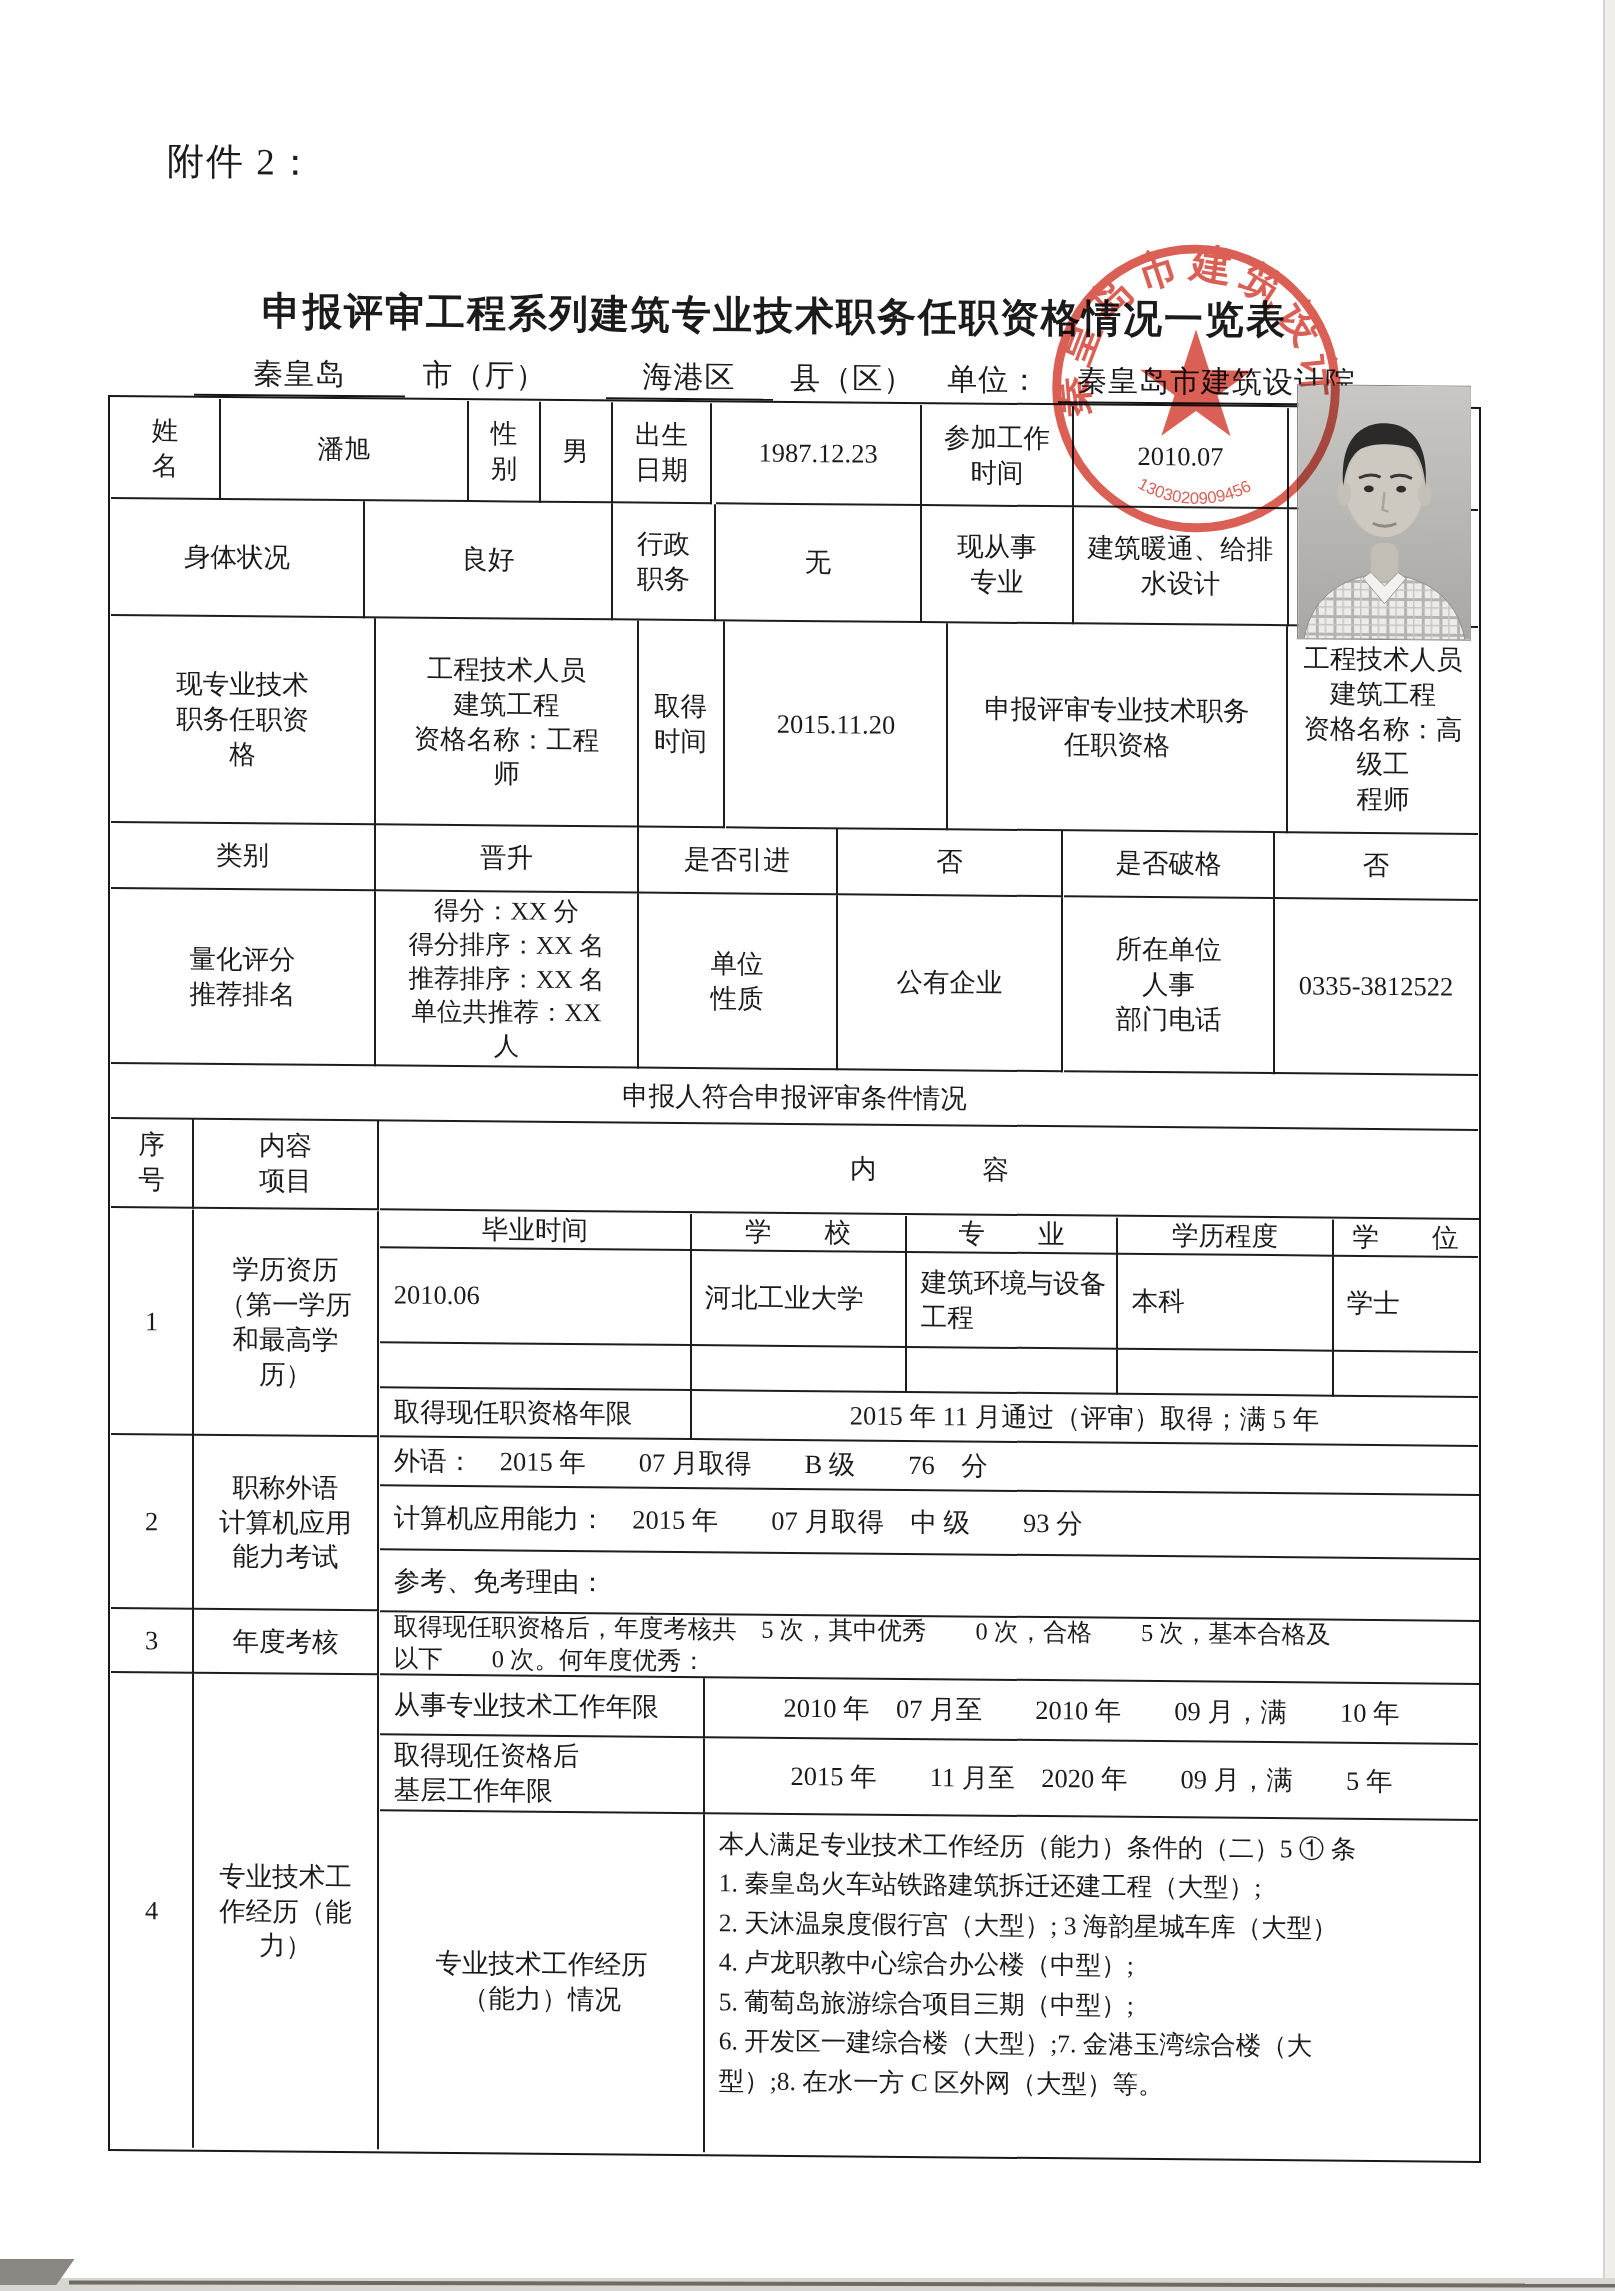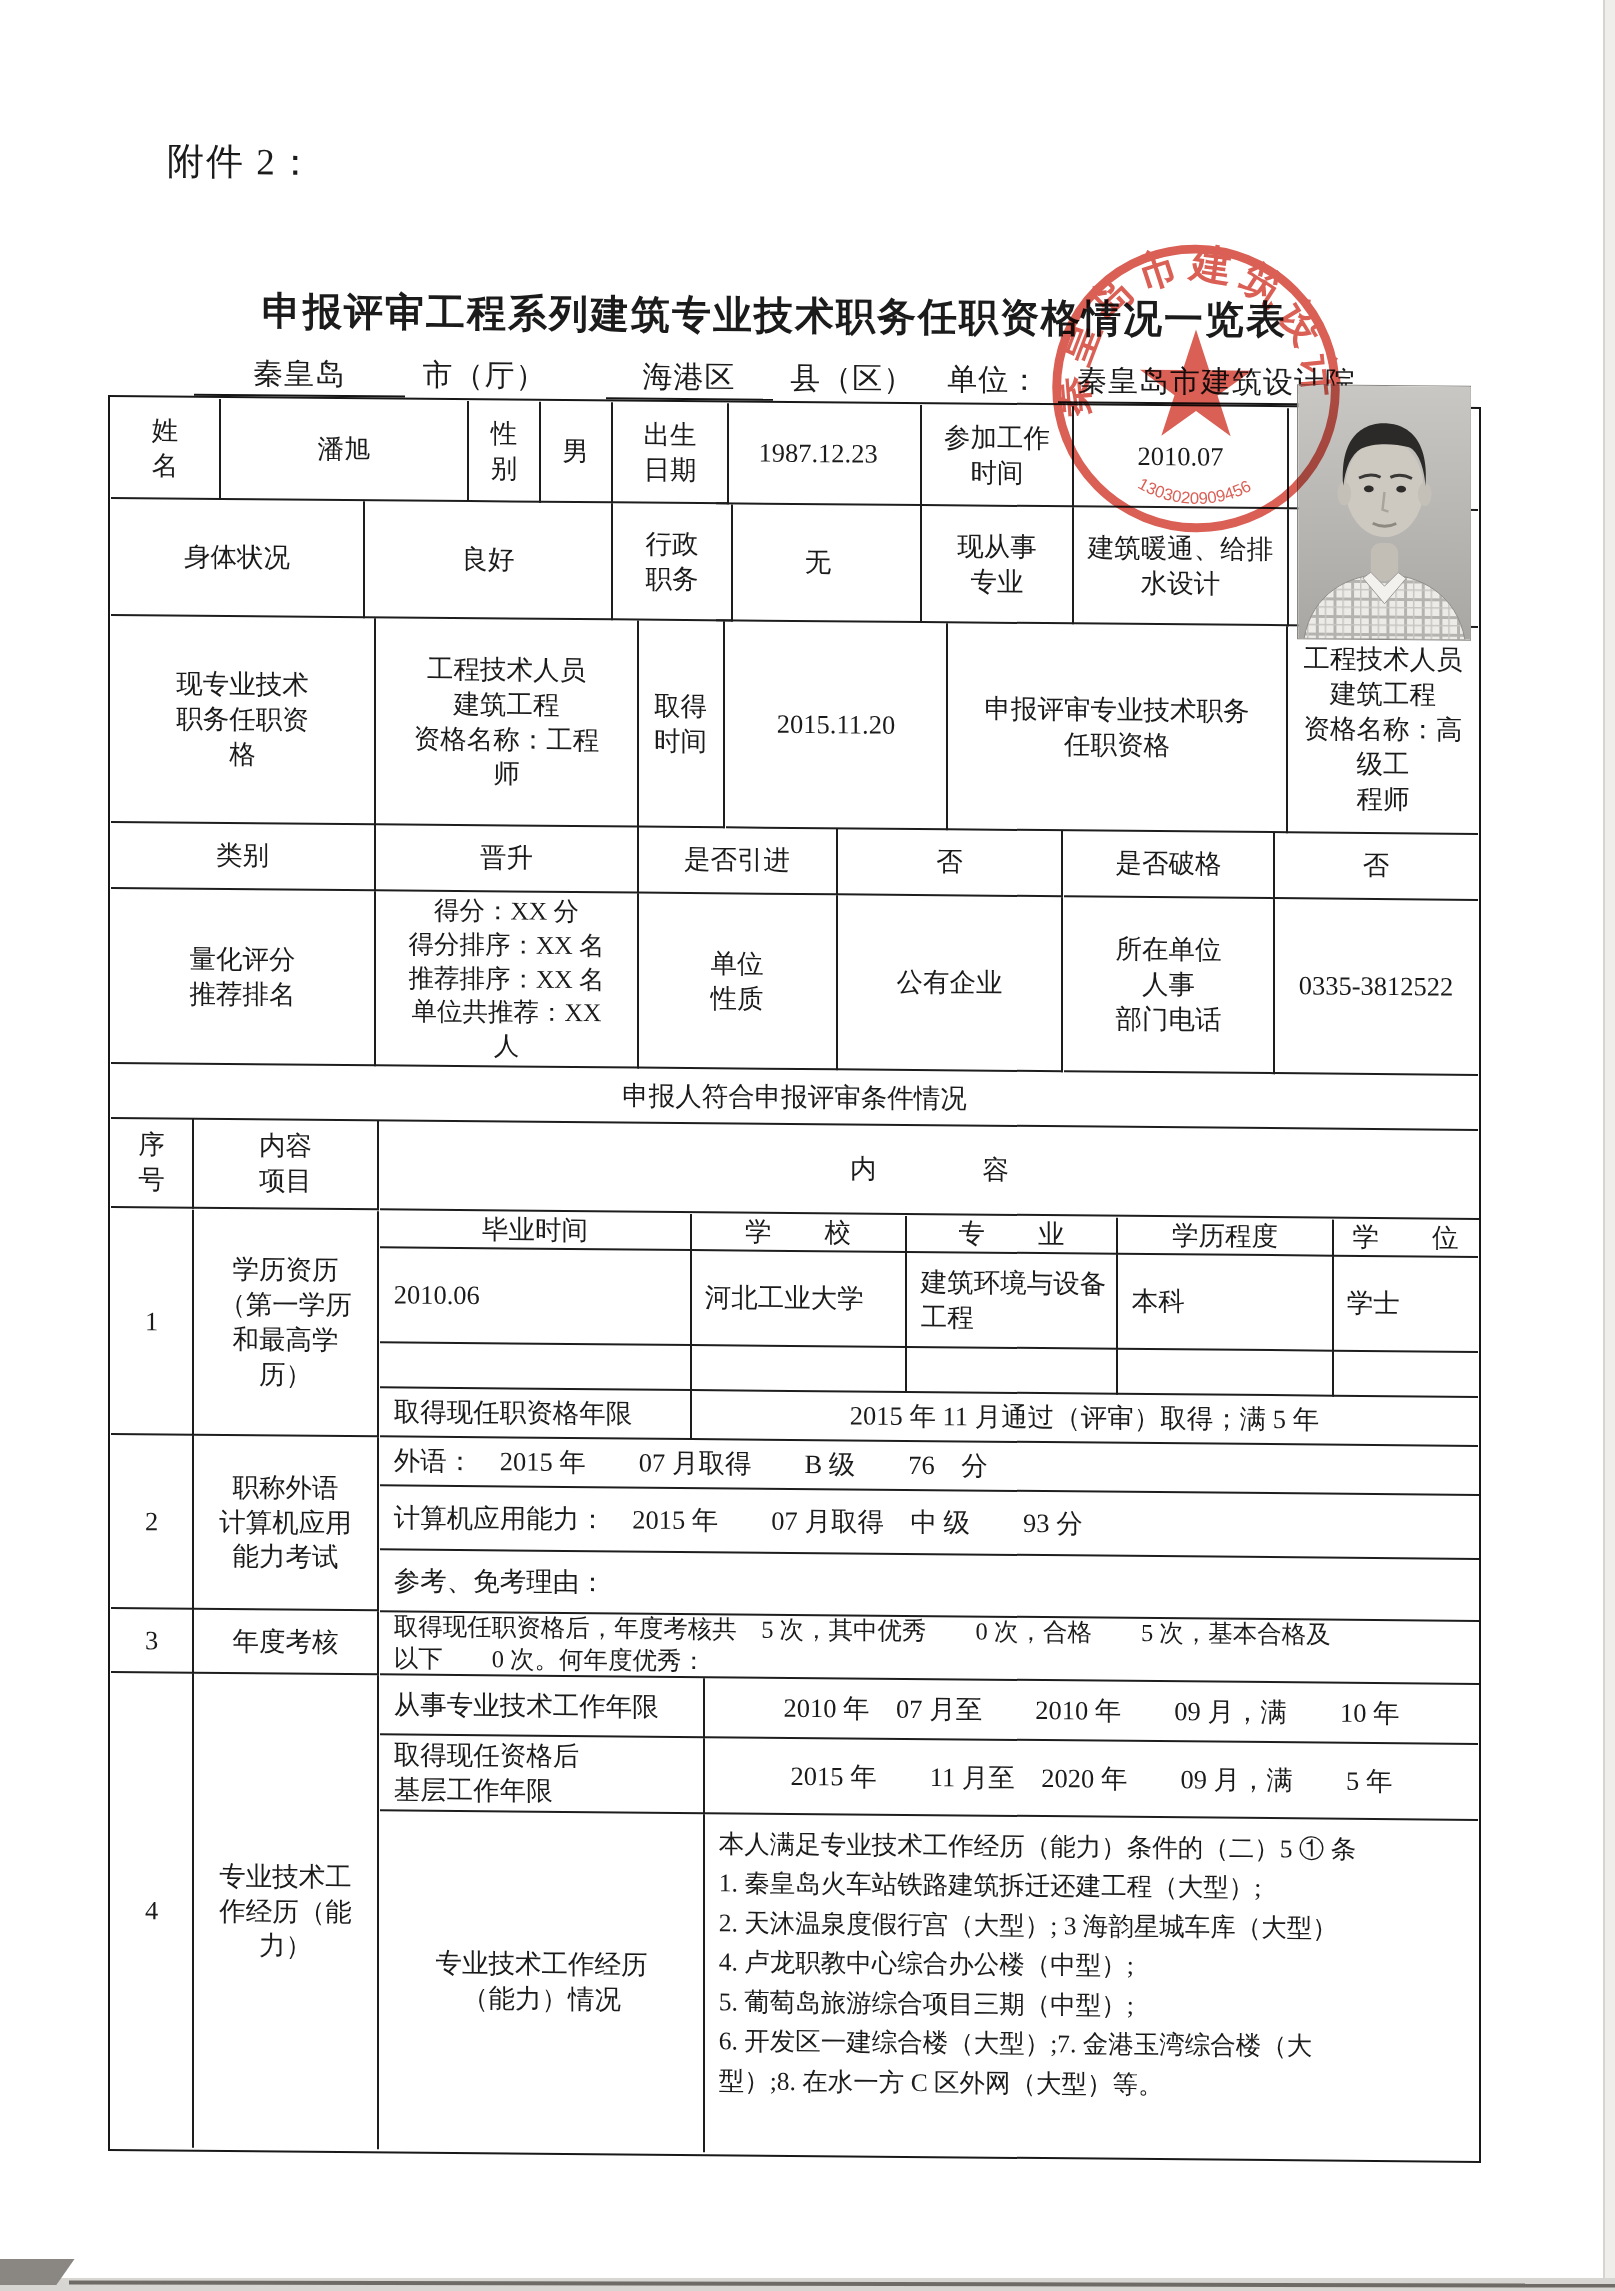--- a/index.html
+++ b/index.html
@@ -63,31 +63,31 @@
 
   <div class="tbl">
     <div class="tbl-frame"></div>
 
     <div class="c" style="left:0;top:0;width:110px;height:101px">姓
 名</div>
     <div class="c" style="left:110px;top:0;width:248px;height:101px">潘旭</div>
     <div class="c" style="left:358px;top:0;width:72px;height:101px">性
 别</div>
     <div class="c" style="left:429px;top:0;width:73px;height:101px">男</div>
-    <div class="c" style="left:502px;top:0;width:116px;height:101px">出生
+    <div class="c" style="left:502px;top:0;width:99px;height:101px">出生
 日期</div>
     <div class="c" style="left:605px;top:0;width:206px;height:101px">1987.12.23</div>
     <div class="c" style="left:811px;top:0;width:152px;height:101px">参加工作
 时间</div>
     <div class="c" style="left:963px;top:0;width:215px;height:101px">2010.07</div>
     <div class="c er" style="left:1177px;top:0;width:190px;height:101px"></div>
 
     <div class="c" style="left:0;top:101px;width:254px;height:117px">身体状况</div>
     <div class="c" style="left:254px;top:101px;width:248px;height:117px">良好</div>
-    <div class="c" style="left:502px;top:101px;width:120px;height:117px">行政
+    <div class="c" style="left:502px;top:101px;width:103px;height:117px">行政
 职务</div>
     <div class="c" style="left:605px;top:101px;width:206px;height:117px">无</div>
     <div class="c" style="left:811px;top:101px;width:152px;height:117px">现从事
 专业</div>
     <div class="c" style="left:963px;top:101px;width:215px;height:117px">建筑暖通、给排
 水设计</div>
     <div class="c er" style="left:1177px;top:101px;width:190px;height:117px"></div>
 
     <div class="c" style="left:0;top:218px;width:265px;height:207px">现专业技术
 职务任职资

